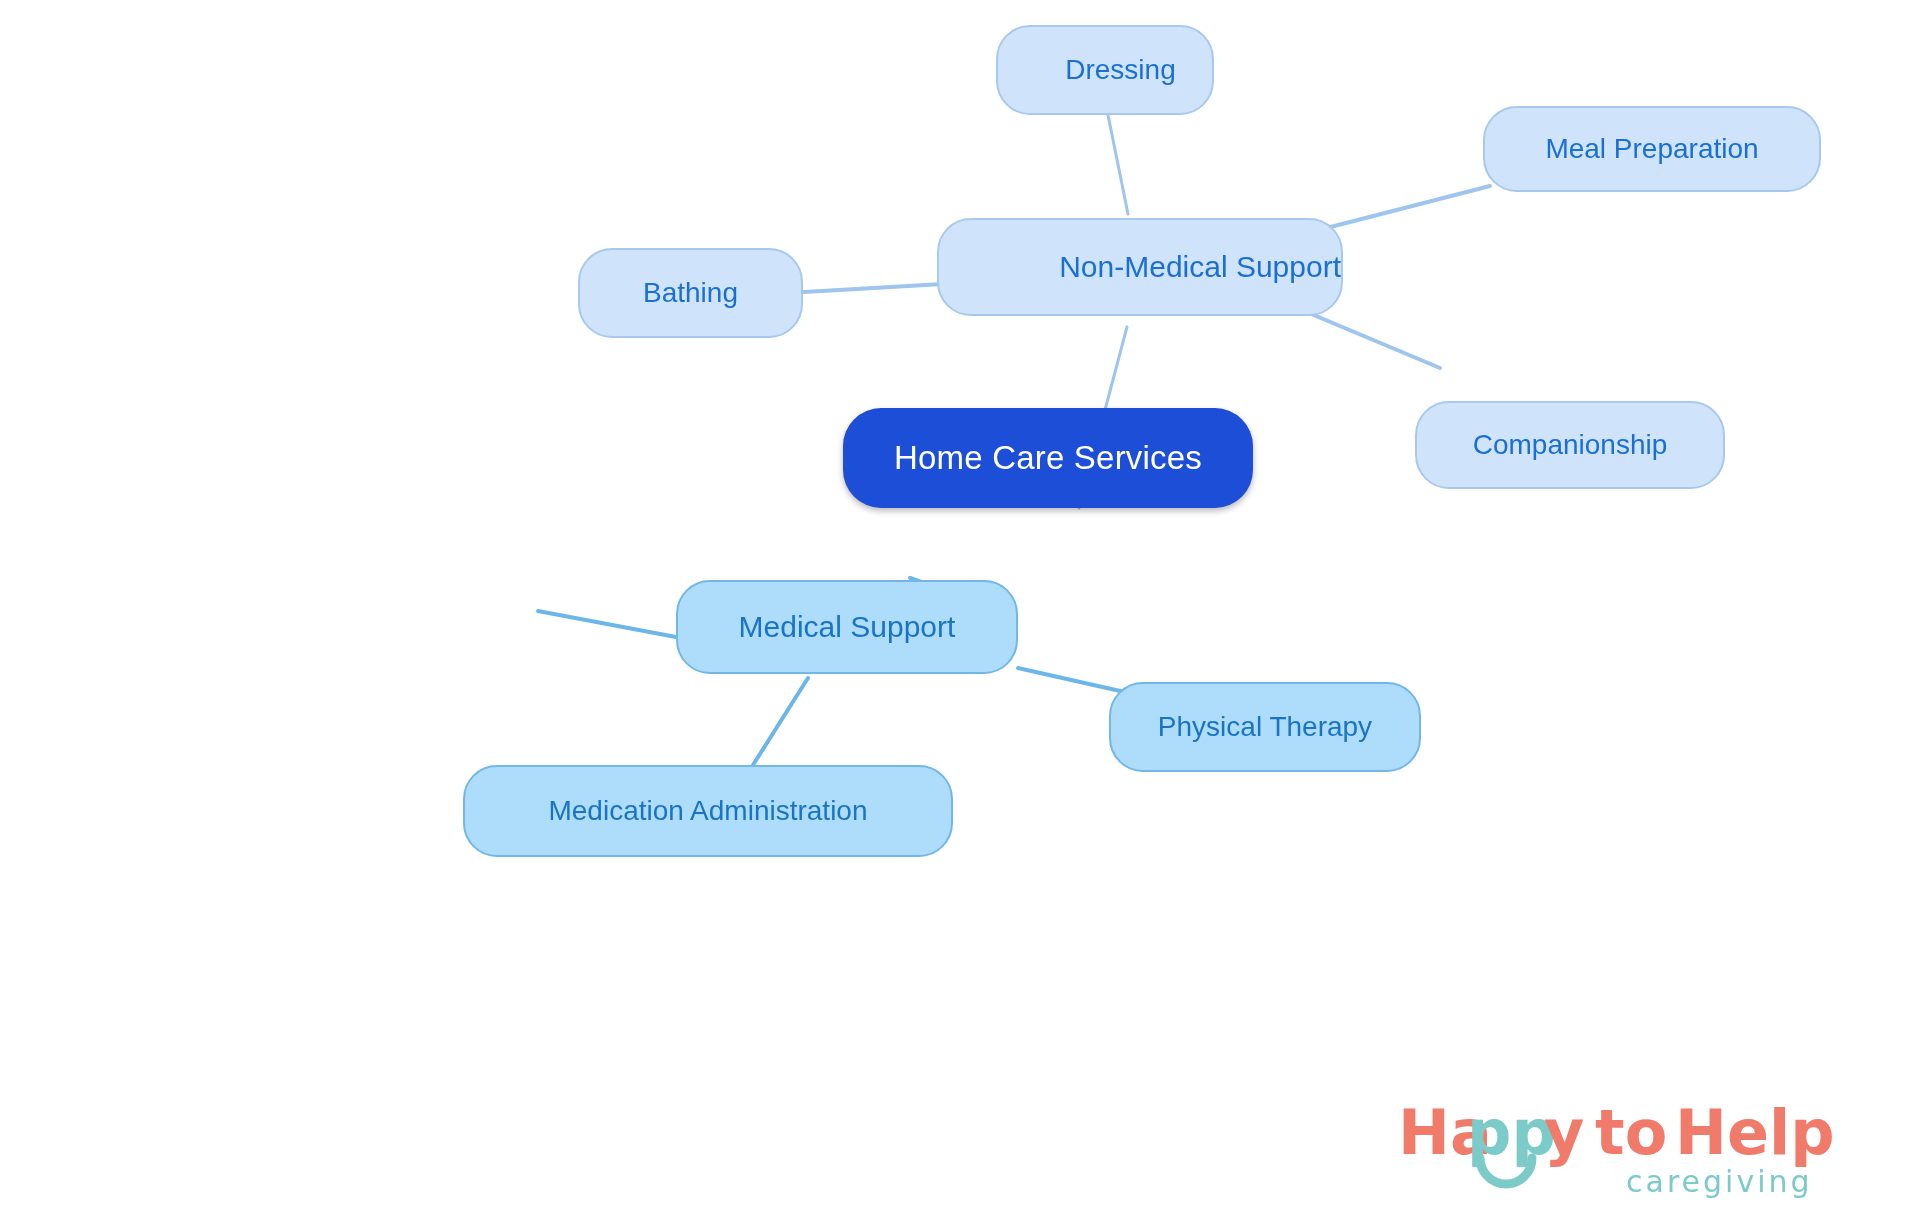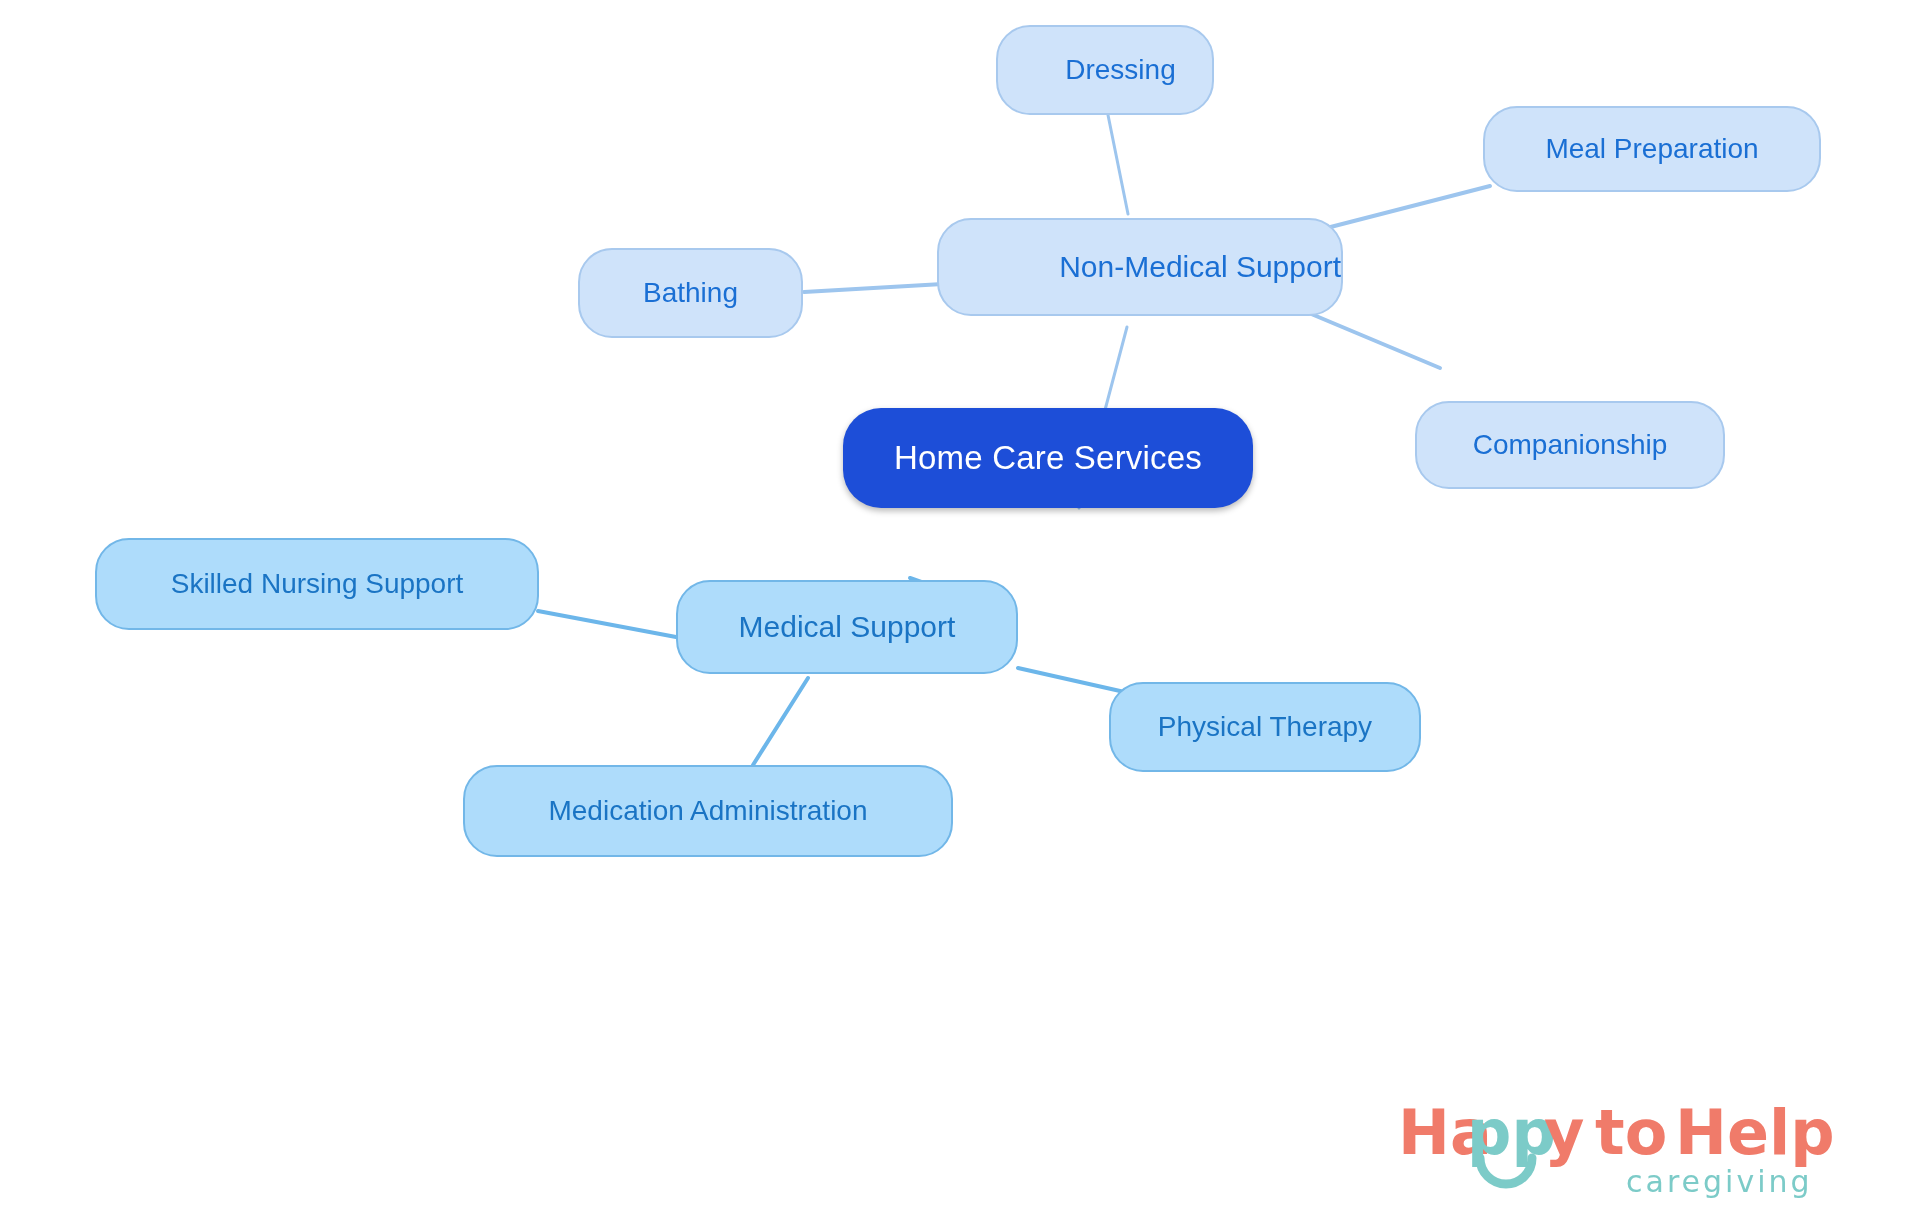--- a/index.html
+++ b/index.html
@@ -125,23 +125,20 @@
   </div>
 
   <div class="node node-leaf-upper" style="left:1415px; top:358px; width:310px; height:88px;margin-top:43px;">
     <span>Companionship</span>
   </div>
 
   <div class="node node-root" style="left:843px; top:408px; width:410px; height:100px;">
     <span>Home Care Services</span>
   </div>
 
-  <div class="node node-leaf-lower" style="left:95px; top:538px; width:444px; height:92px;">
-    <span>Skilled Nursing Support</span>
-  </div>
 
   <div class="node node-branch-lower" style="left:676px; top:580px; width:342px; height:94px;">
     <span>Medical Support</span>
   </div>
 
   <div class="node node-leaf-lower" style="left:1109px; top:682px; width:312px; height:90px;">
     <span>Physical Therapy</span>
   </div>
 
   <div class="node node-leaf-lower" style="left:463px; top:765px; width:490px; height:92px;align-items:center;">

